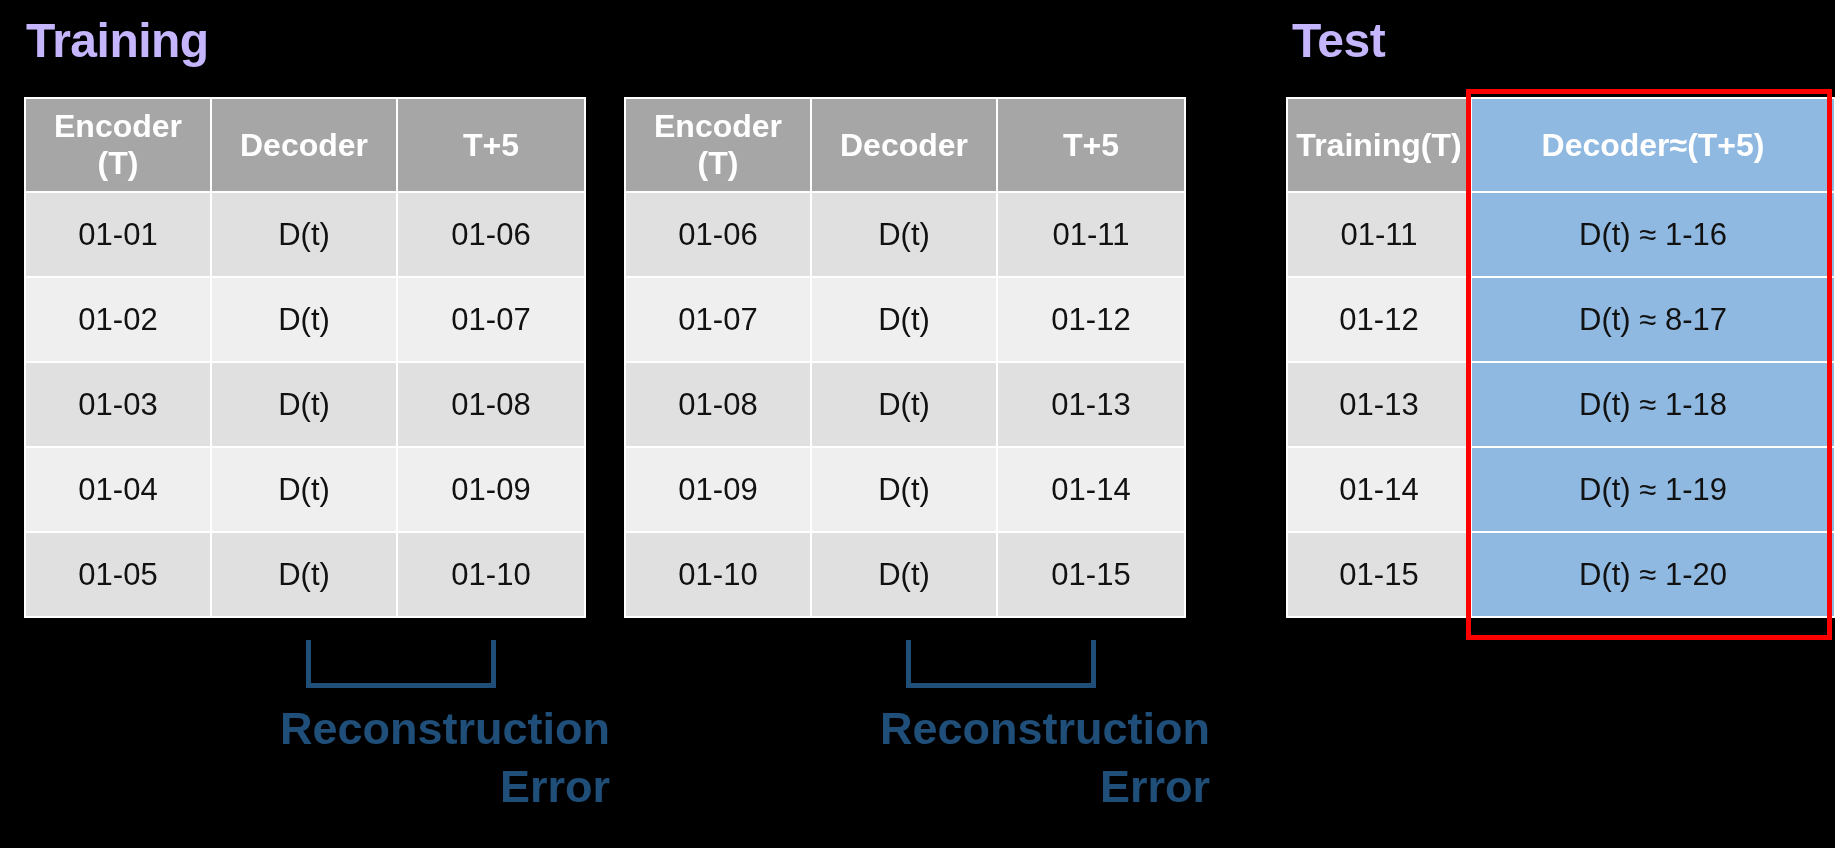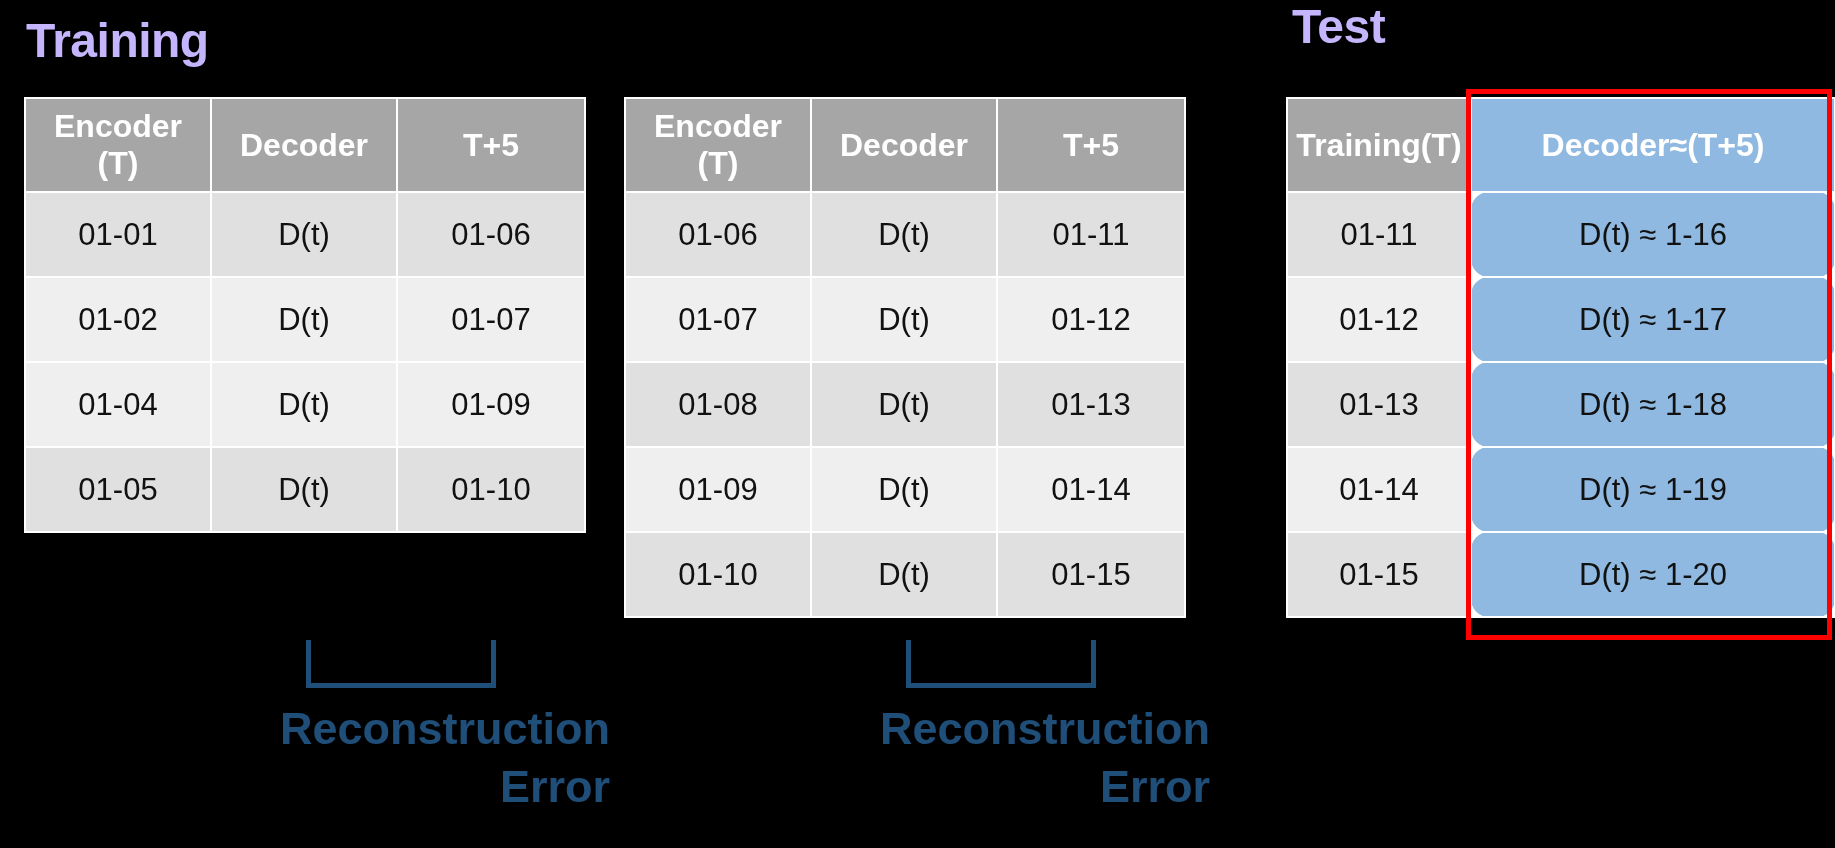--- a/index.html
+++ b/index.html
@@ -74,21 +74,20 @@
   #table-test .col-enc { width: 184px; }
   #table-test .col-dec { width: 364px; }
 
   #table-test th.hdr-decoder {
     background: #8fb9e0;
     color: #ffffff;
   }
   #table-test td.cell-decoder {
     background: #8fb9e0;
     color: #111111;
-    border-radius: 18px;
   }
 
   
   #test-highlight-box {
     position: absolute;
     left: 1466px;
     top: 89px;
     width: 366px;
     height: 551px;
     border: 5px solid #FF0000;
@@ -112,21 +111,21 @@
     font-weight: bold;
     font-size: 45px;
     line-height: 58px;
     text-align: right;
     width: 420px;
   }
   #label-recon-1 { left: 190px; top: 700px; }
   #label-recon-2 { left: 790px; top: 700px; }
 
   #title-training { left: 26px; top: 14px; }
-  #title-test { left: 1292px; top: 0; }
+  #title-test { left: 1292px; top: 14px; }
 </style>
 </head>
 <body>
 
 <div class="panel-title" id="title-training">Training</div>
 
 <table class="tbl" id="table-training-1">
   <colgroup>
     <col class="col-enc">
       <col class="col-dec">
@@ -146,20 +145,25 @@
     <tr class="band-a">
       <td>01-01</td>
       <td>D(t)</td>
       <td>01-06</td>
     </tr>
     <tr class="band-b">
       <td>01-02</td>
       <td>D(t)</td>
       <td>01-07</td>
     </tr>
+    <tr class="band-a">
+      <td>01-03</td>
+      <td>D(t)</td>
+      <td>01-08</td>
+    </tr>
     <tr class="band-b">
       <td>01-04</td>
       <td>D(t)</td>
       <td>01-09</td>
     </tr>
     <tr class="band-a">
       <td>01-05</td>
       <td>D(t)</td>
       <td>01-10</td>
     </tr>
@@ -236,21 +240,21 @@
       <th class="hdr-decoder">Decoder≈(T+5)</th>
     </tr>
   </thead>
   <tbody>
     <tr class="band-a">
       <td>01-11</td>
       <td class="cell-decoder">D(t) ≈ 1-16</td>
     </tr>
     <tr class="band-b">
       <td>01-12</td>
-      <td class="cell-decoder">D(t) ≈ 1-17</td>
+      <td class="cell-decoder">D(t) ≈ 8-17</td>
     </tr>
     <tr class="band-a">
       <td>01-13</td>
       <td class="cell-decoder">D(t) ≈ 1-18</td>
     </tr>
     <tr class="band-b">
       <td>01-14</td>
       <td class="cell-decoder">D(t) ≈ 1-19</td>
     </tr>
     <tr class="band-a">

